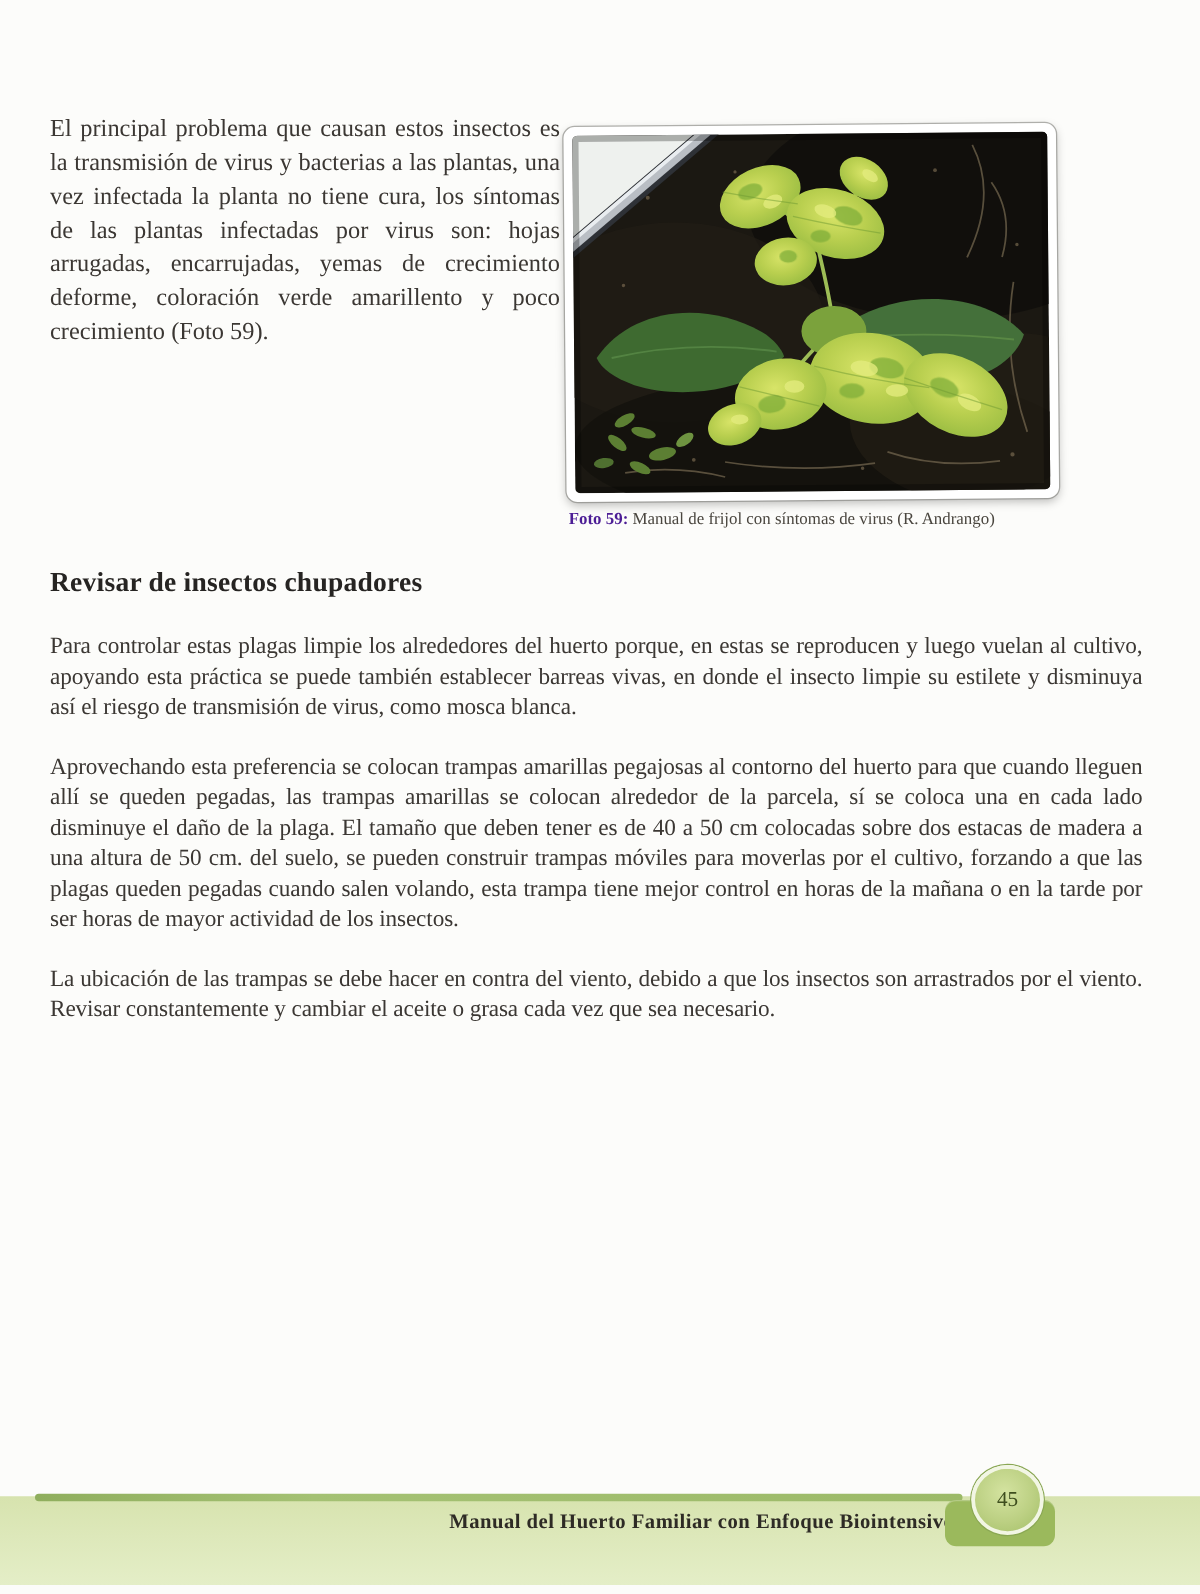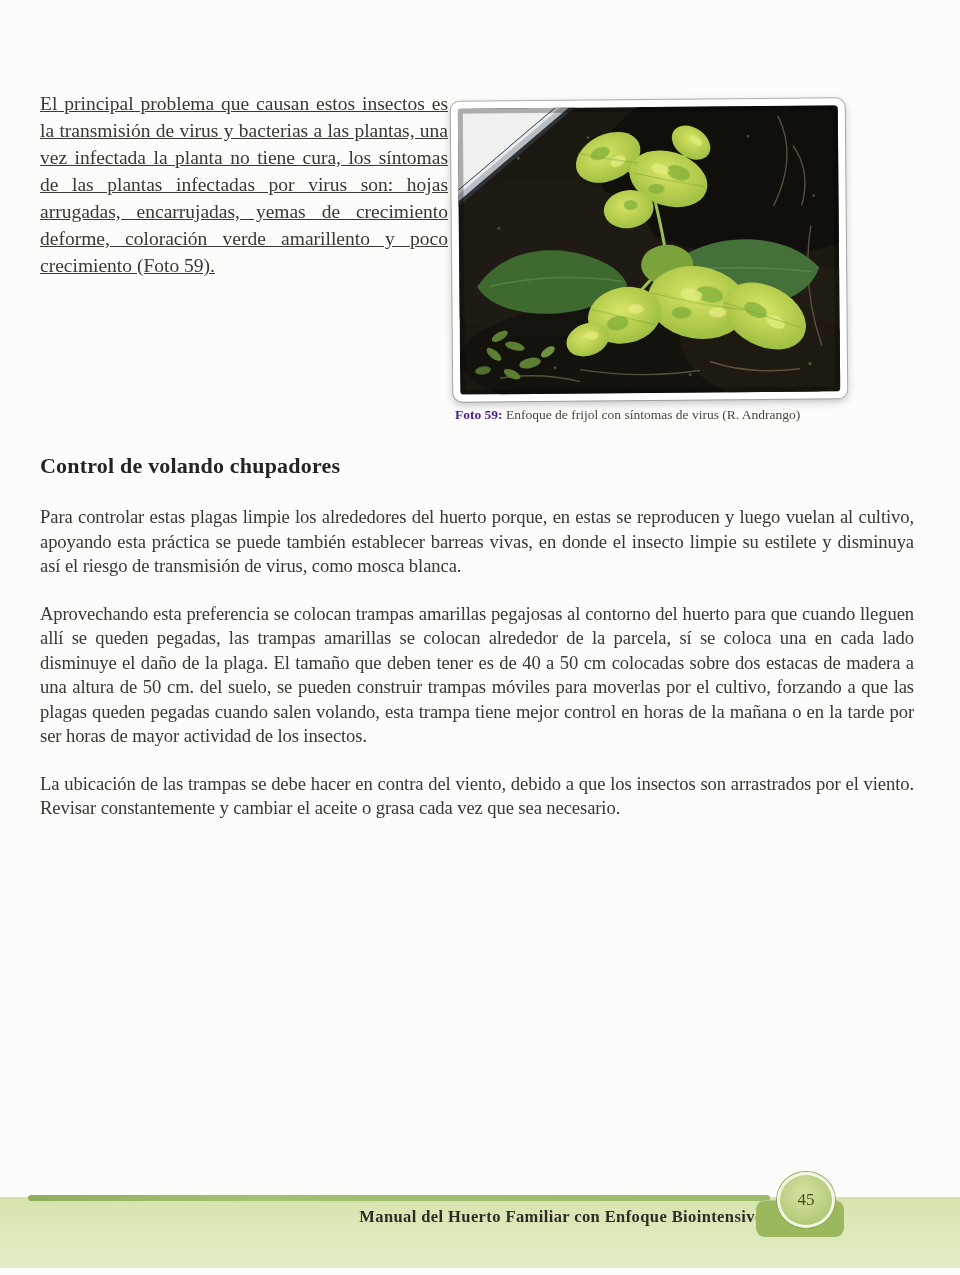--- a/index.html
+++ b/index.html
@@ -7,21 +7,21 @@
     width:960px;height:1275px;position:relative;overflow:hidden;
     background:#fcfcfa;
     font-family:"Liberation Serif","DejaVu Serif",serif;
     color:#3b3733;
   }
   .abs{position:absolute;}
   
   .intro-col{left:40px;top:90px;width:408px;}
   .intro-col p{
     margin:0 0 26px 0;font-size:19.5px;line-height:27px;
-    text-align:justify;color:#3b3733;hyphens:auto;text-decoration:underline;
+    text-align:justify;color:#3b3733;hyphens:auto;
   }
   
   .figure{
     left:452px;top:100px;width:394px;height:300px;
     background:#fff;border-radius:9px;
     box-shadow:0 0 0 1px rgba(120,120,115,.55),0 3px 8px rgba(0,0,0,.25);
     padding:7px;box-sizing:border-box;
     transform:rotate(-0.5deg);
   }
   .figure svg{width:100%;height:100%;border-radius:4px;display:block;}
@@ -179,24 +179,24 @@
         <path d="M264,196 Q304,210 342,222"></path>
       </g>
     </g>
 
     <rect x="0" y="0" width="380" height="286" fill="none" stroke="#000" stroke-opacity=".28" stroke-width="10"></rect>
   </svg>
 </figure>
 
 <div class="abs caption">
   <b>Foto 59:</b>
-  <span>Enfoque de frijol con síntomas de virus (R. Andrango)</span>
-</div>
-
-<h2 class="abs heading" style="margin:0;">Control de volando chupadores</h2>
+  <span>Manual de frijol con síntomas de virus (R. Andrango)</span>
+</div>
+
+<h2 class="abs heading" style="margin:0;">Revisar de insectos chupadores</h2>
 
 <div class="abs body-col">
   <p>Para controlar estas plagas limpie los alrededores del huerto porque, en estas se reproducen y luego vuelan al cultivo, apoyando esta práctica se puede también establecer barreas vivas, en donde el insecto limpie su estilete y disminuya así el riesgo de transmisión de virus, como mosca blanca.</p>
   <p>Aprovechando esta preferencia se colocan trampas amarillas pegajosas al contorno del huerto para que cuando lleguen allí se queden pegadas, las trampas amarillas se colocan alrededor de la parcela, sí se coloca una en cada lado disminuye el daño de la plaga. El tamaño que deben tener es de 40 a 50 cm colocadas sobre dos estacas de madera a una altura de 50 cm. del suelo, se pueden construir trampas móviles para moverlas por el cultivo, forzando a que las plagas queden pegadas cuando salen volando, esta trampa tiene mejor control en horas de la mañana o en la tarde por ser horas de mayor actividad de los insectos.</p>
   <p>La ubicación de las trampas se debe hacer en contra del viento, debido a que los insectos son arrastrados por el viento. Revisar constantemente y cambiar el aceite o grasa cada vez que sea necesario.</p>
 </div>
 
 <div class="abs footer-band"></div>
 <div class="abs footer-rule"></div>
 <div class="abs footer-title">

